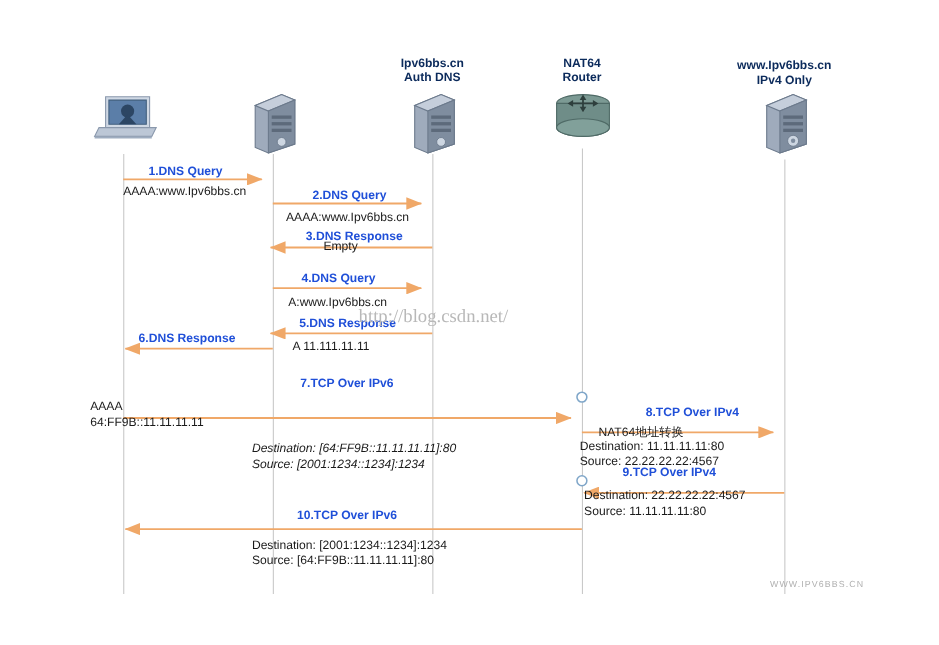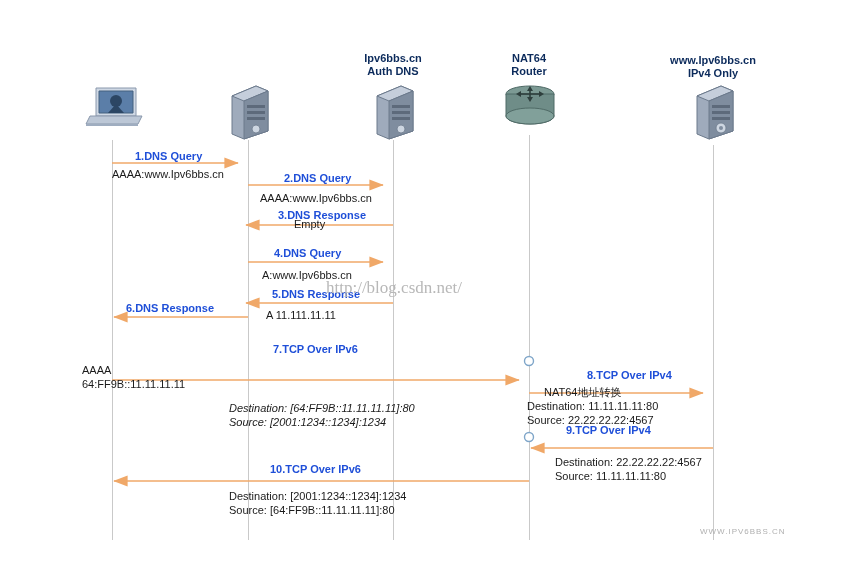--- a/index.html
+++ b/index.html
@@ -207,21 +207,21 @@
 
   <div class="arrow-label" style="left:273px; top:343px;">7.TCP Over IPv6</div>
   <div class="detail-label" style="left:229px; top:401px;font-style:italic;">Destination: [64:FF9B::11.11.11.11]:80
 Source:        [2001:1234::1234]:1234</div>
 
   <div class="arrow-label" style="left:587px; top:369px;">8.TCP Over IPv4</div>
   <div class="detail-label" style="left:527px; top:399px;">Destination:  11.11.11.11:80
 Source:         22.22.22.22:4567</div>
 
   <div class="arrow-label" style="left:566px; top:424px;">9.TCP Over IPv4</div>
-  <div class="detail-label" style="left:531px; top:455px;padding-left:24px;">Destination:  22.22.22.22:4567
+  <div class="detail-label" style="left:531px; top:444px;">Destination:  22.22.22.22:4567
 Source:         11.11.11.11:80</div>
 
   <div class="arrow-label" style="left:270px; top:463px;">10.TCP Over IPv6</div>
   <div class="detail-label" style="left:229px; top:489px;">Destination: [2001:1234::1234]:1234
 Source:        [64:FF9B::11.11.11.11]:80</div>
 
   <div class="note-label" style="left:544px; top:341px;">NAT64地址转换</div>
 
   <div class="watermark" style="left:326px; top:278px;">http://blog.csdn.net/</div>
 

